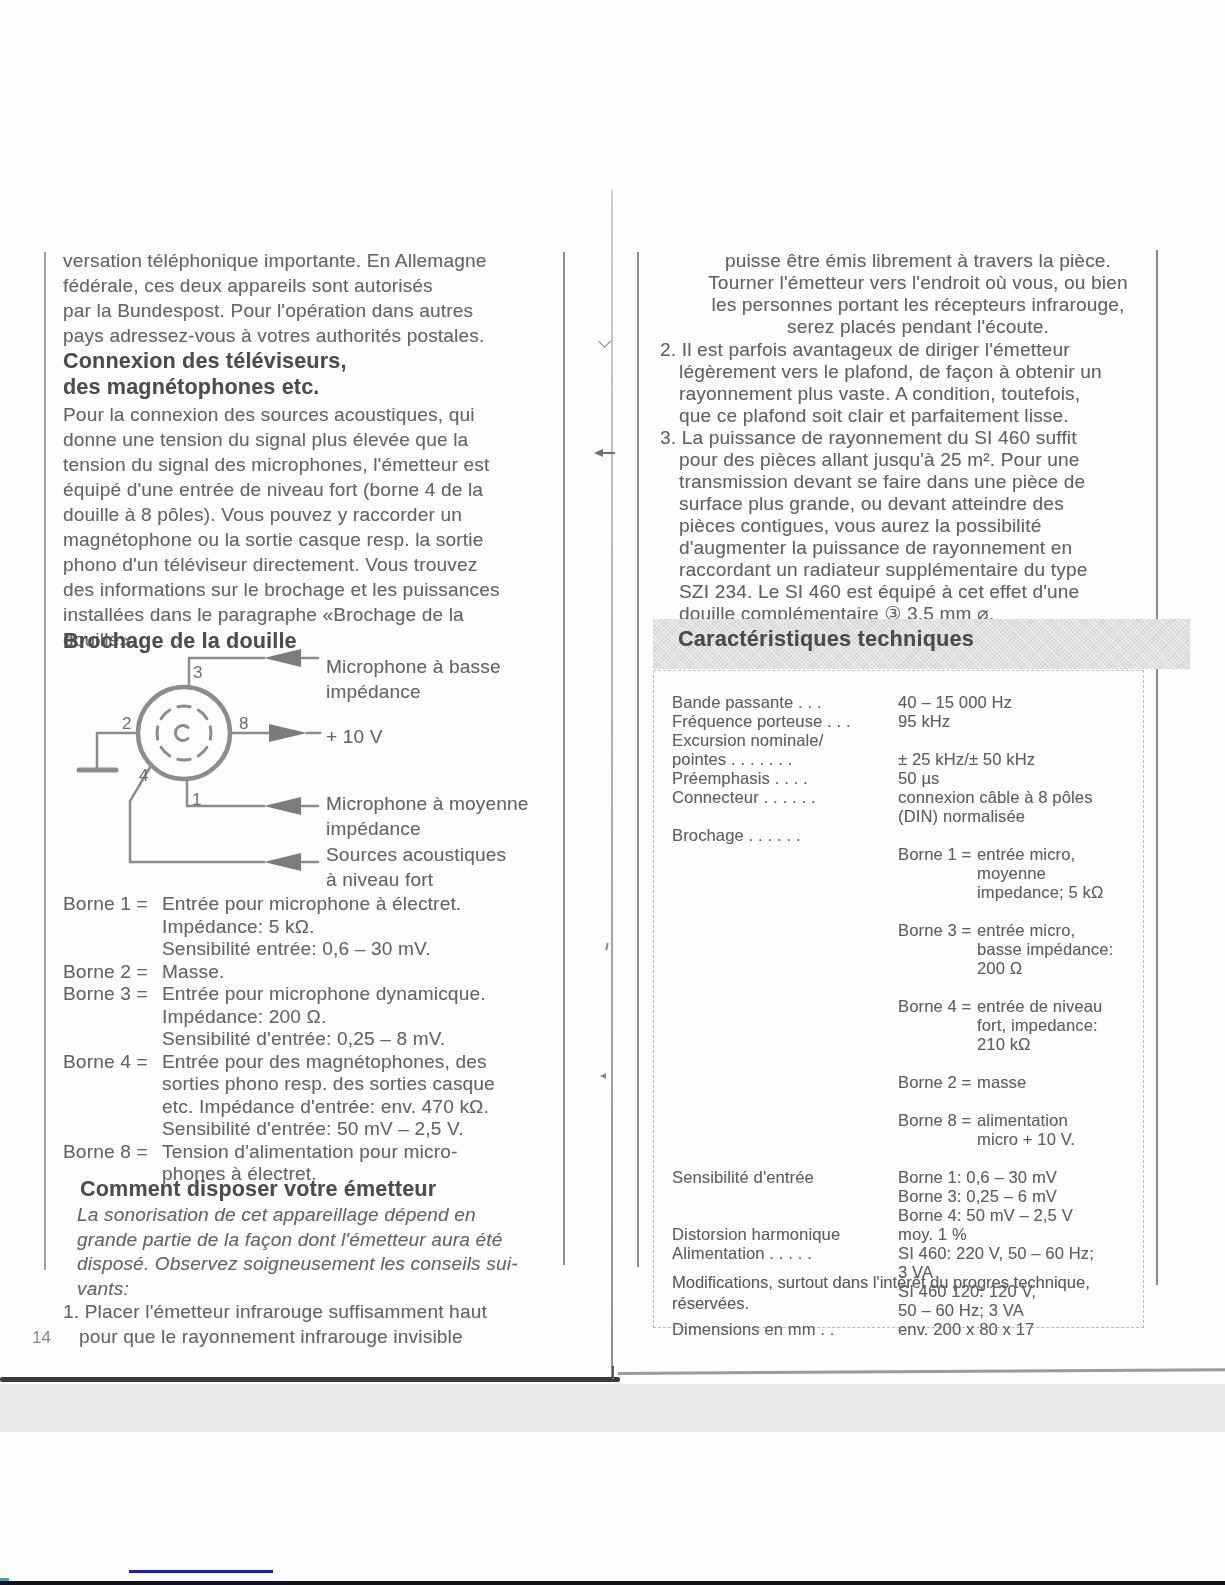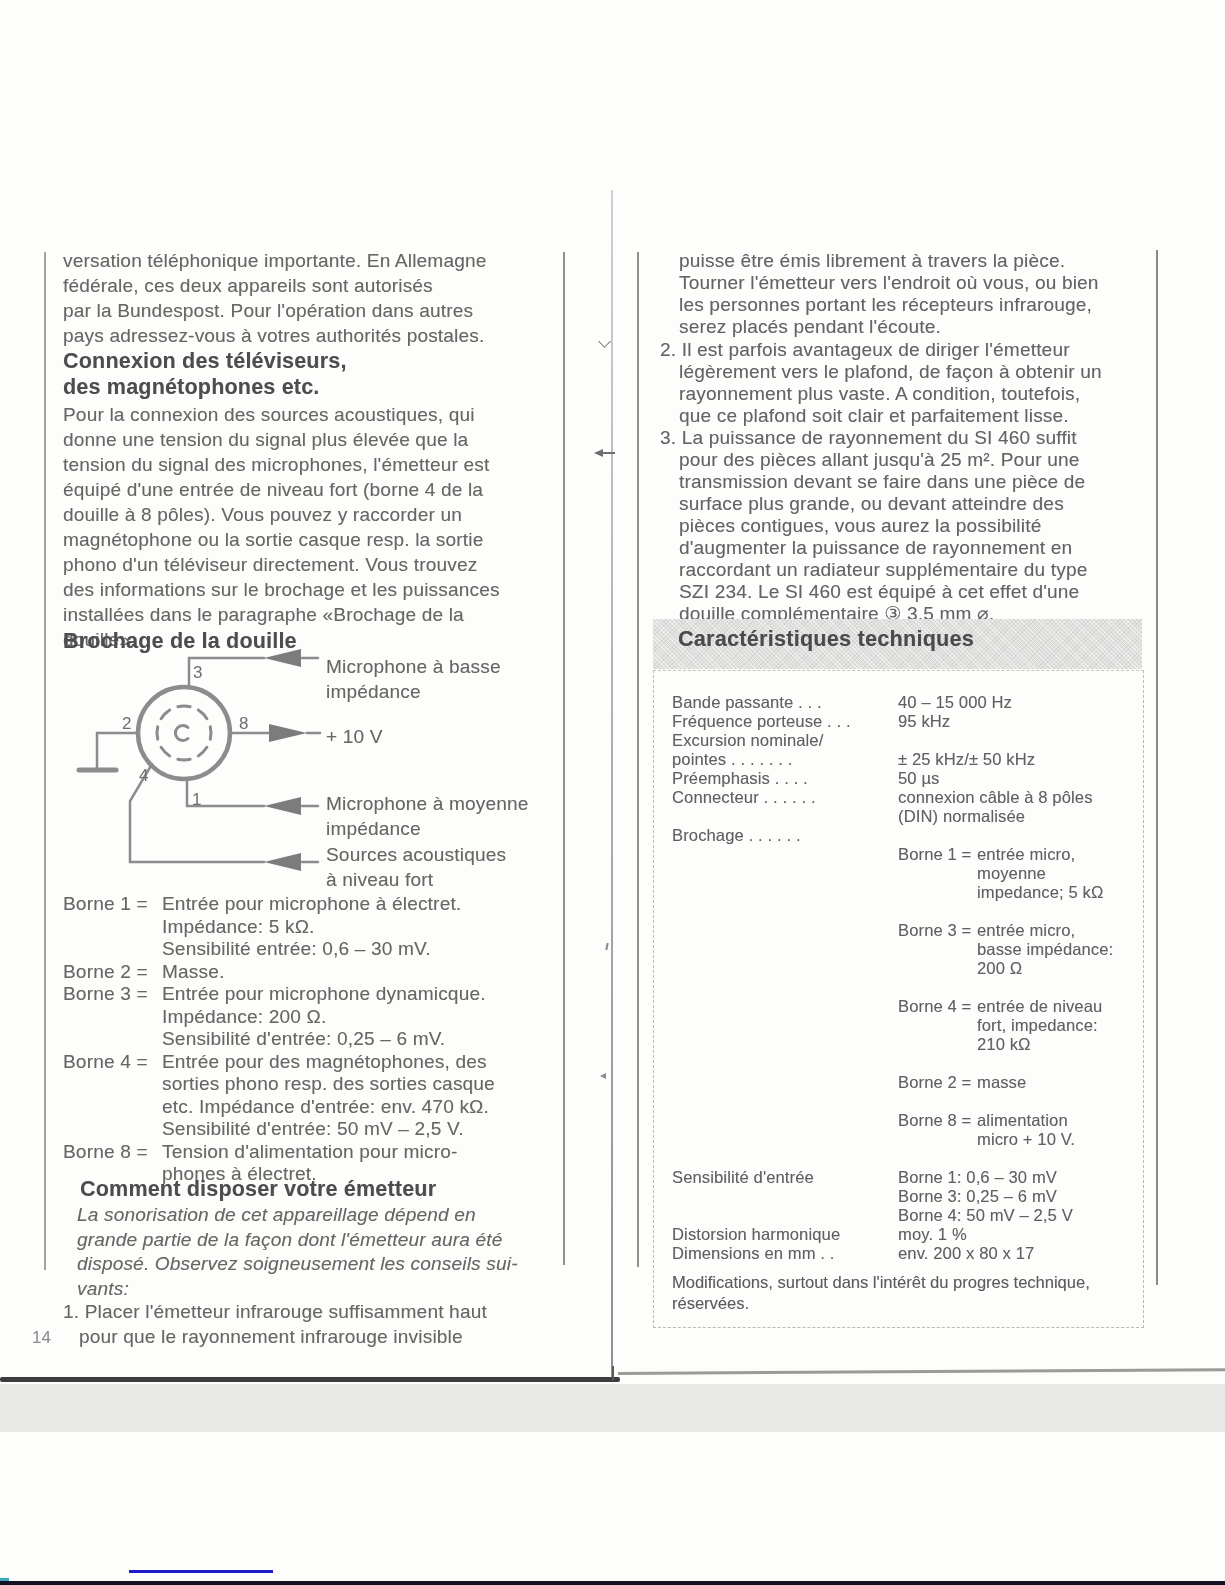--- a/index.html
+++ b/index.html
@@ -31,20 +31,21 @@
   .borne-row .term{flex:0 0 99px;}
   .borne-row .desc{white-space:pre-line;}
   .hang{padding-left:19px;text-indent:-19px;white-space:pre-line;}
   .hang-sm{padding-left:16px;text-indent:-16px;white-space:pre-line;}
   
   .tech-band{
     position:absolute;left:653px;top:619px;width:489px;height:50px;
     background:
       repeating-linear-gradient(45deg,rgba(255,255,255,.45) 0 1px,rgba(0,0,0,0) 1px 3px),
       repeating-linear-gradient(135deg,#d3d3d2 0 1px,#e0e0df 1px 3px);
+    padding-left: 48px;
   }
   .tech-title{position:absolute;left:25px;top:8px;font-size:21.5px;font-weight:bold;color:#4b4b4b;
     letter-spacing:.3px;text-shadow:.4px .4px .6px rgba(70,70,70,.4);}
   .tech-box{position:absolute;left:653px;top:670px;width:489px;height:656px;
     border:1px dashed #b9b9b6;border-top:1px dashed #c4c4c1;}
   .specs{position:absolute;left:672px;top:693px;width:458px;
     font-size:16.5px;line-height:19px;color:#606060;letter-spacing:.15px;
     text-shadow:.3px .3px .5px rgba(100,100,100,.35);}
   .spec-row{display:flex;}
   .spec-label{flex:0 0 226px;}
@@ -172,21 +173,21 @@
 Sensibilité entrée: 0,6 – 30 mV.</span>
     </div>
     <div class="borne-row">
       <span class="term">Borne 2 =</span>
       <span class="desc">Masse.</span>
     </div>
     <div class="borne-row">
       <span class="term">Borne 3 =</span>
       <span class="desc">Entrée pour microphone dynamicque.
 Impédance: 200 Ω.
-Sensibilité d'entrée: 0,25 – 6 mV.</span>
+Sensibilité d'entrée: 0,25 – 8 mV.</span>
     </div>
     <div class="borne-row">
       <span class="term">Borne 4 =</span>
       <span class="desc">Entrée pour des magnétophones, des
 sorties phono resp. des sorties casque
 etc. Impédance d'entrée: env. 470 kΩ.
 Sensibilité d'entrée: 50 mV – 2,5 V.</span>
     </div>
     <div class="borne-row">
       <span class="term">Borne 8 =</span>
@@ -198,21 +199,21 @@
   <div class="abs heading" style="left:80px;top:1176px;">Comment disposer votre émetteur</div>
   <div class="abs body-text pre" style="left:77px;top:1203px;width:492px;line-height:24.5px;font-style:italic;">La sonorisation de cet appareillage dépend en
 grande partie de la façon dont l'émetteur aura été
 disposé. Observez soigneusement les conseils sui-
 vants:</div>
   <div class="abs body-text hang-sm" style="left:63px;top:1300px;width:492px;line-height:24.5px;">1. Placer l'émetteur infrarouge suffisamment haut
 pour que le rayonnement infrarouge invisible</div>
 
   <div class="page-num">14</div>
 
-  <div class="abs rc-text pre" style="left:679px;top:250px;width:478px;">puisse être émis librement à travers la pièce.
+  <div class="abs rc-text pre" style="left:679px;top:250px;width:478px;text-align:center;">puisse être émis librement à travers la pièce.
 Tourner l'émetteur vers l'endroit où vous, ou bien
 les personnes portant les récepteurs infrarouge,
 serez placés pendant l'écoute.</div>
   <div class="abs rc-text hang" style="left:660px;top:339px;width:492px;">2. Il est parfois avantageux de diriger l'émetteur
 légèrement vers le plafond, de façon à obtenir un
 rayonnement plus vaste. A condition, toutefois,
 que ce plafond soit clair et parfaitement lisse.</div>
   <div class="abs rc-text hang" style="left:660px;top:427px;width:492px;">3. La puissance de rayonnement du SI 460 suffit
 pour des pièces allant jusqu'à 25 m². Pour une
 transmission devant se faire dans une pièce de
@@ -290,20 +291,27 @@
       <span class="spec-label">Sensibilité d'entrée</span>
       <span class="spec-value">Borne 1: 0,6 – 30 mV
 Borne 3: 0,25 – 6 mV
 Borne 4: 50 mV – 2,5 V</span>
     </div>
     <div class="spec-row">
       <span class="spec-label">Distorsion harmonique</span>
       <span class="spec-value">moy. 1 %</span>
     </div>
     <div class="spec-row">
+      <span class="spec-label">Alimentation .   .   .   .   .</span>
+      <span class="spec-value">SI 460: 220 V, 50 – 60 Hz;
+3 VA
+SI 460 120: 120 V,
+50 – 60 Hz; 3 VA</span>
+    </div>
+    <div class="spec-row">
       <span class="spec-label">Dimensions en mm  .   .</span>
       <span class="spec-value">env. 200 x 80 x 17</span>
     </div>
   </div>
 
   <div class="tech-note">Modifications, surtout dans l'intérêt du progres technique,
 réservées.</div>
 
   <div class="edge-dark"></div>
   <div class="edge-light"></div>

